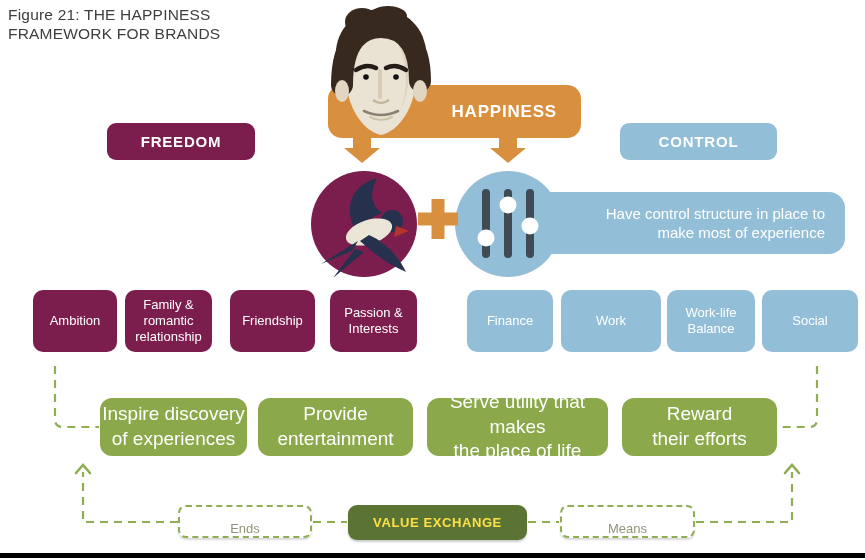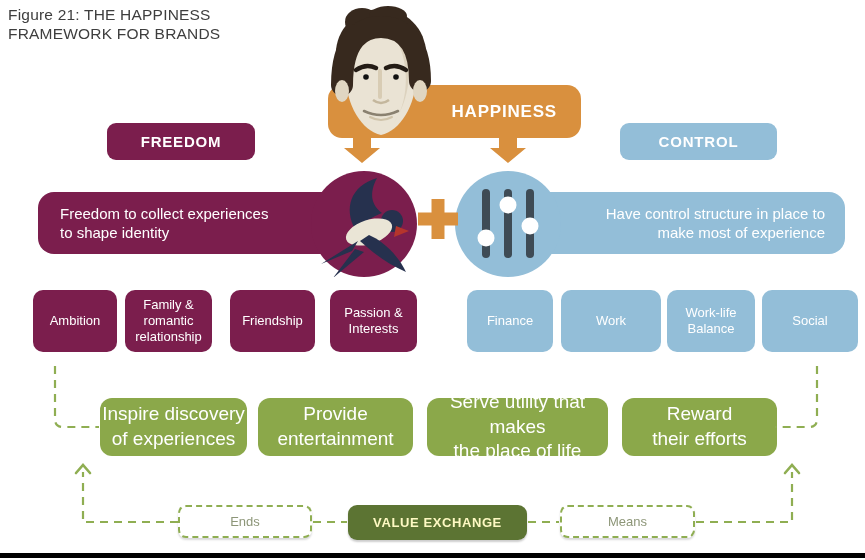--- a/index.html
+++ b/index.html
@@ -31,23 +31,23 @@
 
   .factor{top:290px;height:62px;border-radius:10px;color:#fff;font-size:13px;line-height:1.25;
     display:flex;align-items:center;justify-content:center;text-align:center;padding:2px 5px;box-sizing:border-box;}
   .factor.m{background:#7B1E4D;}
   .factor.b{background:#93BED8;}
 
   .action{top:398px;height:58px;border-radius:12px;background:#8BA84A;color:#fff;font-size:19px;line-height:1.3;
     display:flex;flex-direction:column;align-items:center;justify-content:center;text-align:center;}
 
   .dashed-box{top:505px;height:33px;border:2px dashed #8FAE52;border-radius:8px;background:#fff;
-    color:#8D9678;font-size:13px;display:flex;align-items:center;justify-content:center;box-sizing:border-box;
+    color:#8D9678;font-size:13px;display:flex;align-items:flex-end;justify-content:center;box-sizing:border-box;
     box-shadow:0 2px 2px rgba(0,0,0,.15);}
-  .value-box{left:348px;top:505px;width:179px;height:35px;background:#5C7433;border-radius:9px;color:#fef9c3;
+  .value-box{left:348px;top:505px;width:179px;height:35px;background:#5C7433;border-radius:9px;color:#fde047;
     font-weight:700;font-size:13px;letter-spacing:.6px;display:flex;align-items:center;justify-content:center;
     box-shadow:0 2px 2px rgba(0,0,0,.2);}
 
   .overlay{left:0;top:0;width:865px;height:560px;z-index:4;pointer-events:none;}
   .face{left:328px;top:5px;width:106px;height:136px;z-index:3;}
   .bottom-bar{left:0;top:553px;width:865px;height:5px;background:#000;}
 </style>
 </head>
 <body>
 
@@ -81,24 +81,20 @@
     <path d="M42,112 Q53,118 64,112" stroke="#CFC3AA" stroke-width="2" fill="none" stroke-linecap="round"></path>
   </svg>
 
   <div class="abs badge freedom">
     <span>FREEDOM</span>
   </div>
   <div class="abs badge control">
     <span>CONTROL</span>
   </div>
 
-  <div class="abs pill freedom">
-    <span>Freedom to collect experiences</span>
-    <span>to shape identity</span>
-  </div>
   <div class="abs pill control">
     <span>Have control structure in place to</span>
     <span>make most of experience</span>
   </div>
 
   <div class="abs big-circle freedom">
     <svg viewBox="0 0 106 106" width="106" height="106">
       <path d="M44,58 C33,38 39,15 66,7 C58,22 60,34 71,42 C62,46 50,52 44,58 Z" fill="#26314E"></path>
       <circle cx="81" cy="50" r="11" fill="#26314E"></circle>
       <path d="M85,55 L98,60 L83,66 Z" fill="#B5352C"></path>

